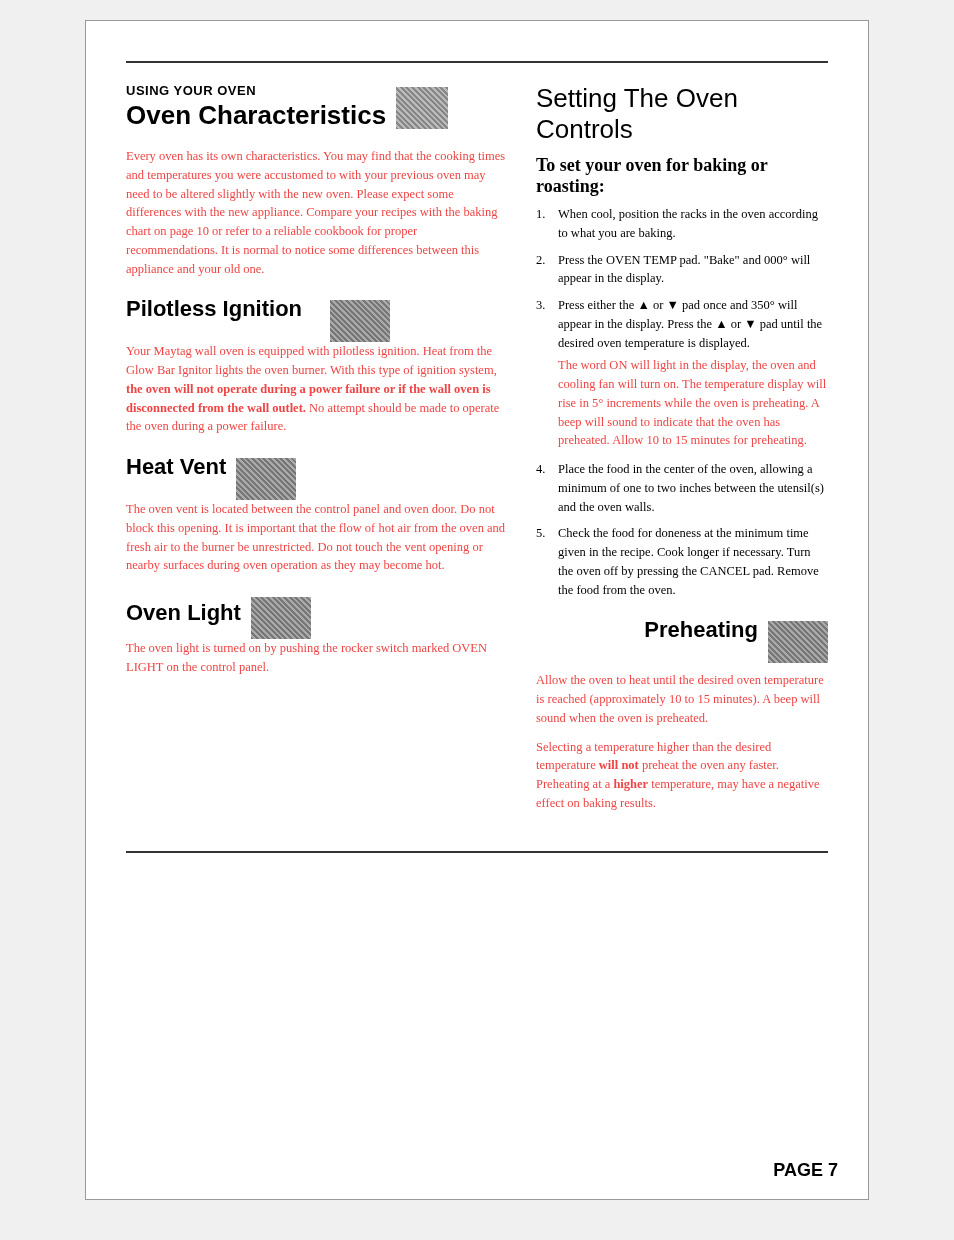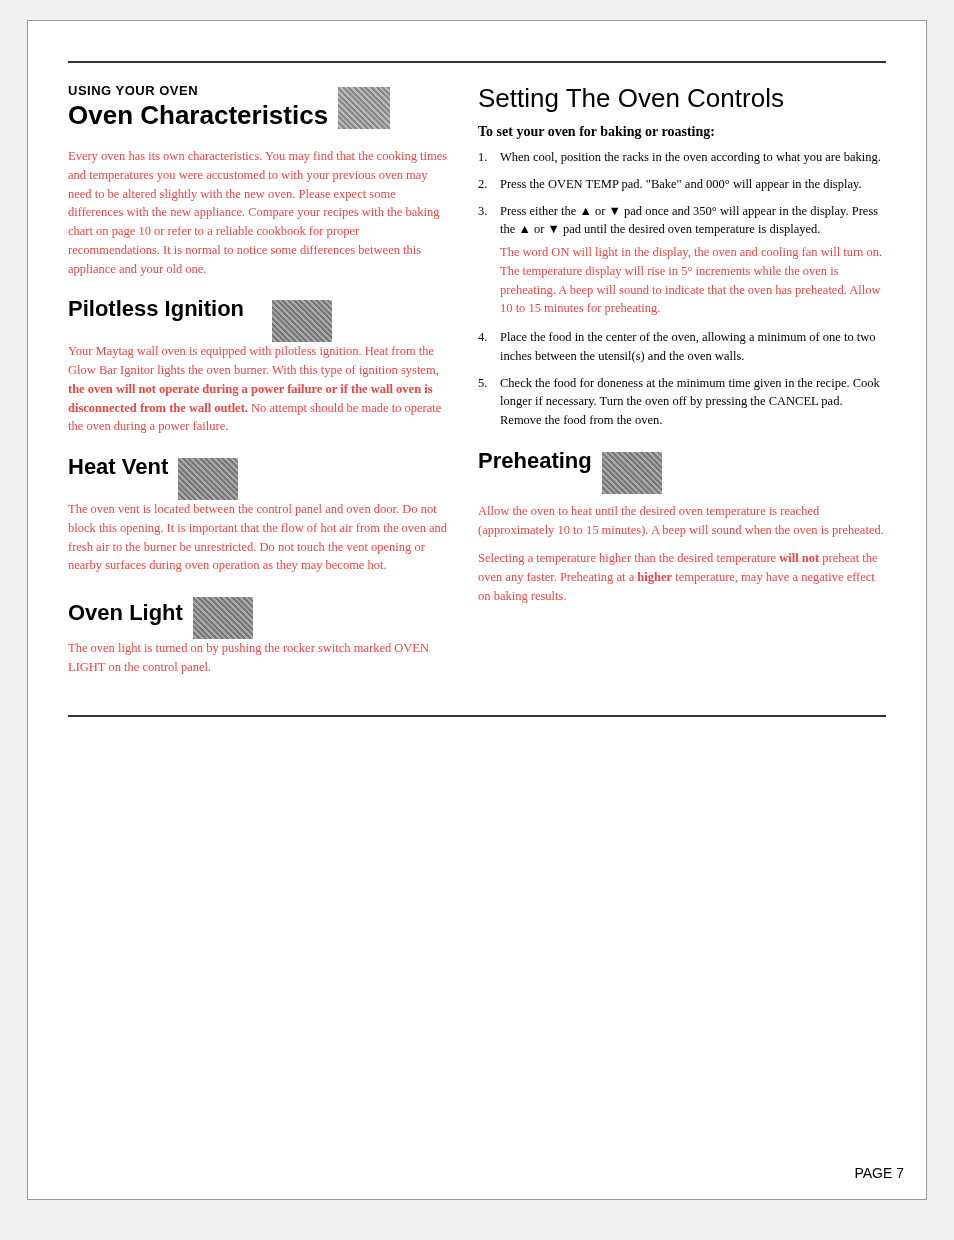--- a/index.html
+++ b/index.html
@@ -7,21 +7,21 @@
       width: 954px;
       min-height: 1240px;
       background: #f0f0f0;
       font-family: 'Times New Roman', Times, serif;
       display: flex;
       justify-content: center;
       align-items: flex-start;
       padding: 20px;
     }
     .page {
-      width: 900px;
+      width: 784px;
       min-height: 1180px;
       background: #fff;
       border: 1px solid #999;
       padding: 40px 40px 30px 40px;
       position: relative;
     }
     .top-rule {
       border-top: 2px solid #333;
       margin-bottom: 20px;
     }
@@ -96,21 +96,21 @@
         #aaa 2px, #aaa 4px
       );
       display: inline-block;
       flex-shrink: 0;
     }
     .subsection {
       margin-bottom: 18px;
     }
     
     .instr-label {
-      font-size: 14px;
+      font-size: 18px;
       font-weight: bold;
       margin-bottom: 8px;
     }
     .instr-list {
       list-style: none;
       padding: 0;
       margin: 0;
     }
     .instr-list li {
       font-size: 12.5px;
@@ -119,24 +119,24 @@
       display: flex;
       gap: 6px;
     }
     .instr-num {
       flex-shrink: 0;
       min-width: 16px;
     }
     .page-number {
       position: absolute;
       bottom: 18px;
-      right: 22px;
-      font-size: 14px;
-      font-family: Arial, sans-serif;
-      font-weight: normal;
+      right: 30px;
+      font-size: 18px;
+      font-family: Arial, sans-serif;
+      font-weight: bold;
     }
     .bottom-rule {
       border-bottom: 2px solid #333;
       margin-top: 20px;
     }
   </style>
 </head>
 <body>
 
 <div class="page">
@@ -225,21 +225,21 @@
             <span>Place the food in the center of the oven, allowing a minimum of one to two inches between the utensil(s) and the oven walls.</span>
           </li>
           <li>
             <span class="instr-num">5.</span>
             <span>Check the food for doneness at the minimum time given in the recipe. Cook longer if necessary. Turn the oven off by pressing the CANCEL pad. Remove the food from the oven.</span>
           </li>
         </ol>
       </div>
 
       <div class="subsection">
-        <div style="display:flex; align-items:flex-start; gap:10px; margin-bottom:8px;">
+        <div style="display:flex; align-items:flex-start; gap:10px; margin-bottom:8px;justify-content:flex-end;">
           <div class="sub-section-title">
             <span>Preheating</span>
           </div>
           <div class="icon-placeholder-sm" style="margin-top:4px;"></div>
         </div>
         <p class="body-text">Allow the oven to heat until the desired oven temperature is reached (approximately 10 to 15 minutes). A beep will sound when the oven is preheated.</p>
         <p class="body-text">
           Selecting a temperature higher than the desired temperature <strong>will not</strong> preheat the oven any faster. Preheating at a <strong>higher</strong> temperature, may have a negative effect on baking results.
         </p>
       </div>

